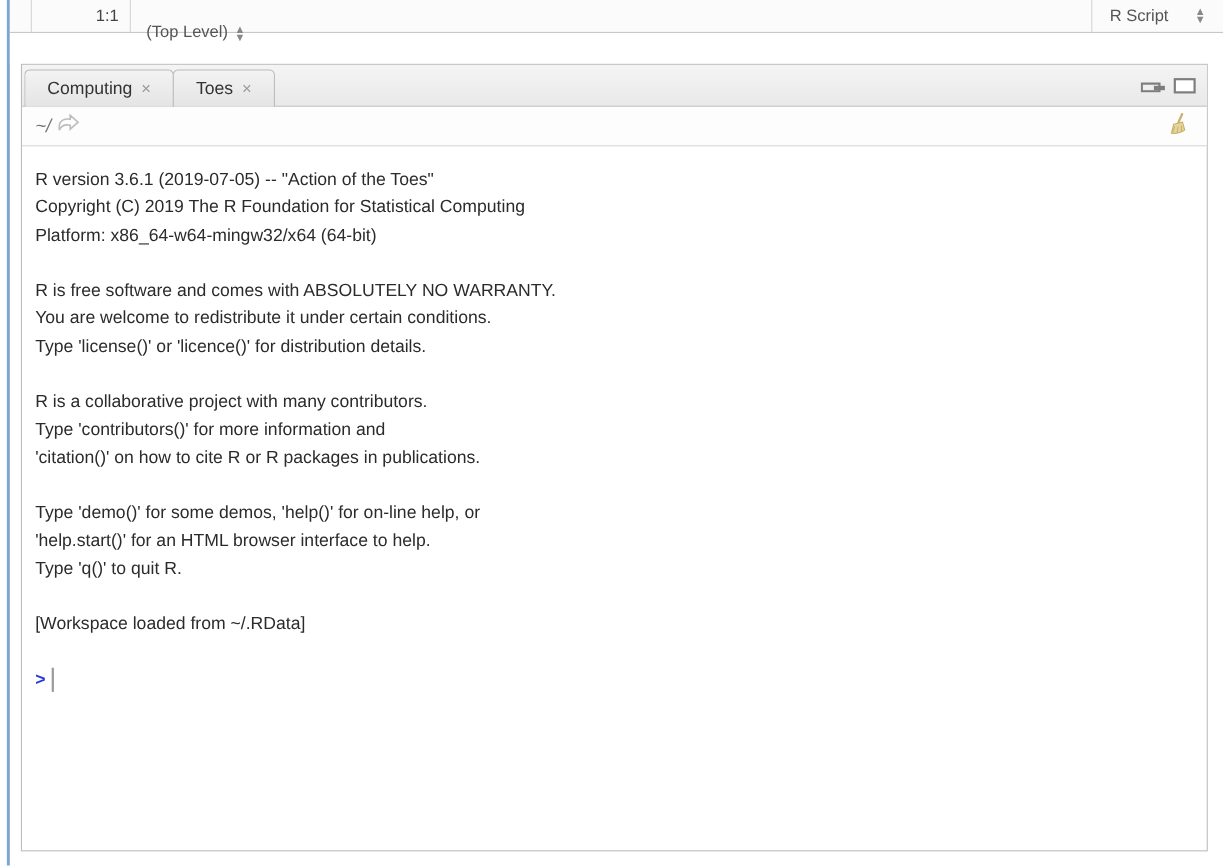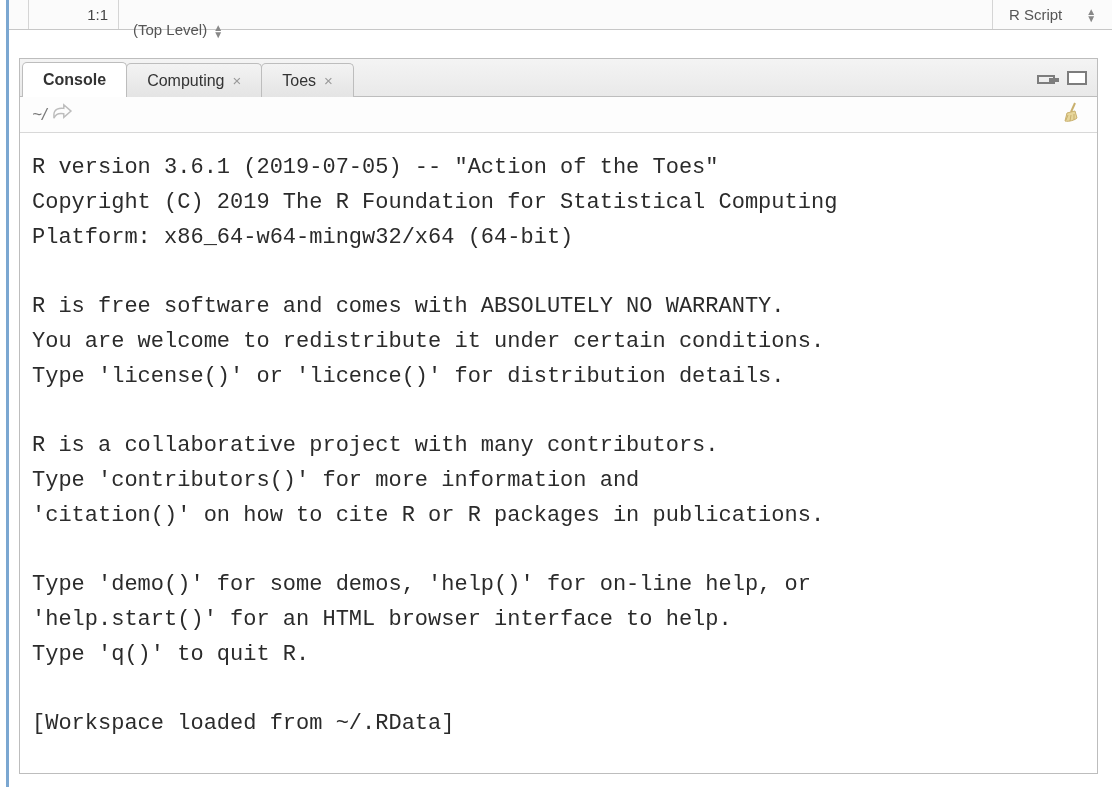--- a/index.html
+++ b/index.html
@@ -168,22 +168,22 @@
     color: #777;
     font-style: italic;
   }
   .share-icon svg { width:22px; height:18px; }
   .toolbar .spacer { flex: 1; }
   .broom svg { width:24px; height:24px; }
 
   
   .console-body {
     padding: 18px 12px 10px 12px;
-    font-family: Liberation Mono, monospace;
-    font-size: 22px;
+    font-family: Liberation Sans, sans-serif;
+    font-size: 16px;
     line-height: 1.58;
     color: #2b2b2b;
     white-space: pre-wrap;
     height: 640px;
     overflow: hidden;
   }
   .prompt-line {
     display: flex;
     align-items: center;
     gap: 6px;
@@ -224,23 +224,20 @@
             <span>▼</span>
           </span>
       </div>
     </div>
 
     <div class="gap"></div>
 
     <div class="pane">
       <div class="tabbar">
         <div class="tabs">
-          <div class="tab active">
-            <span>Console</span>
-          </div>
           <div class="tab">
             <span>Computing</span>
             <span class="close">×</span>
           </div>
           <div class="tab">
             <span>Toes</span>
             <span class="close">×</span>
           </div>
         </div>
         <div class="tabbar-right">

